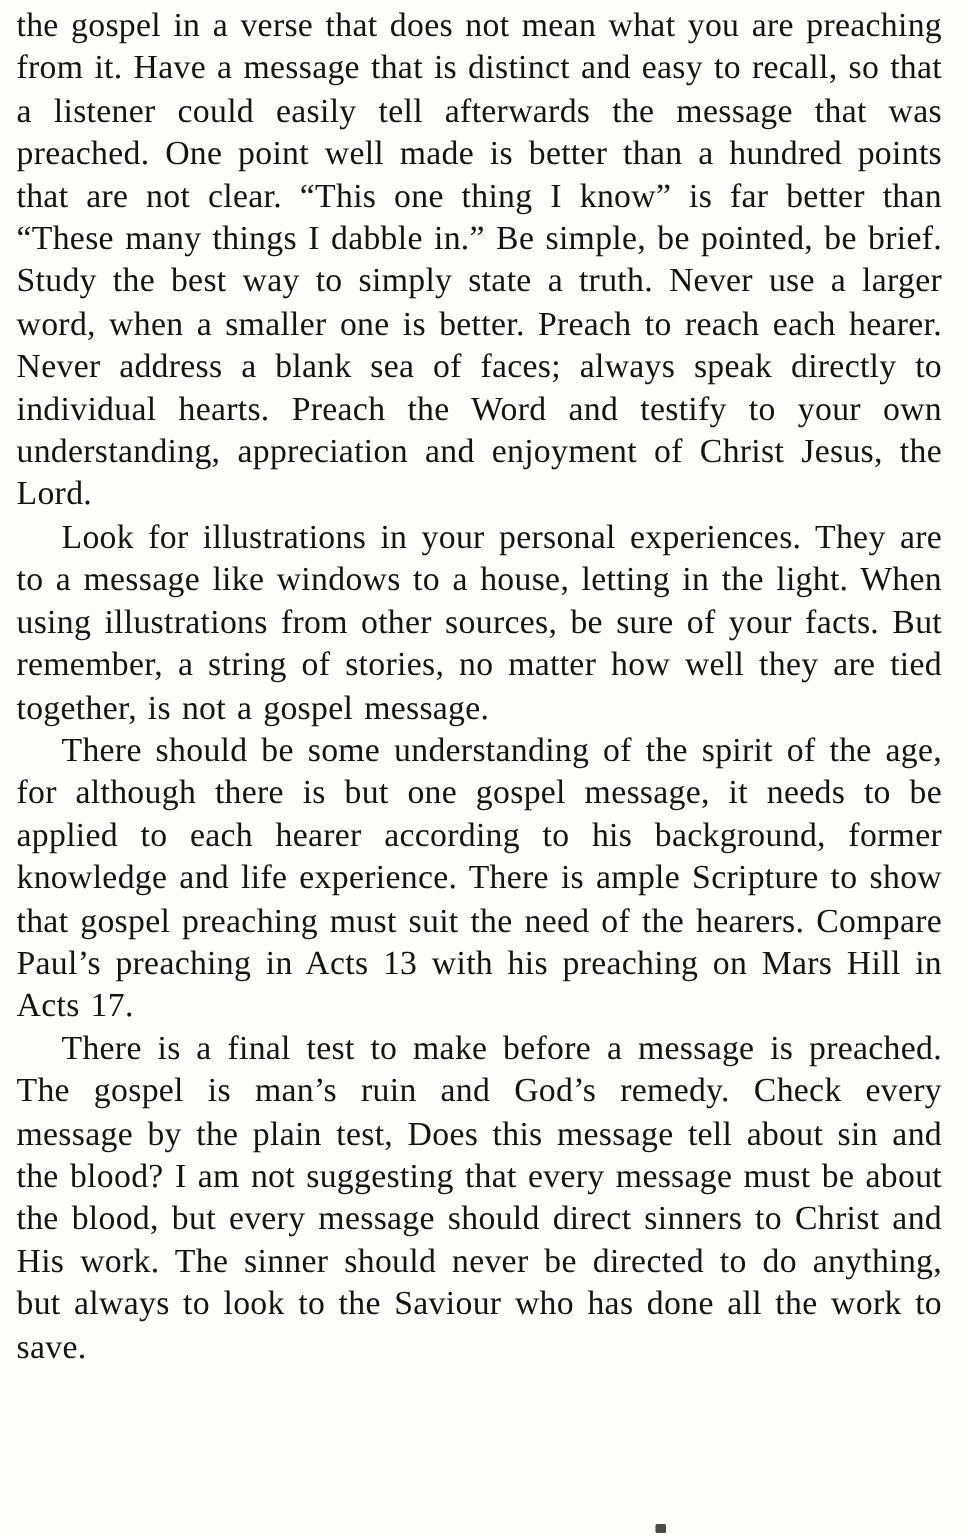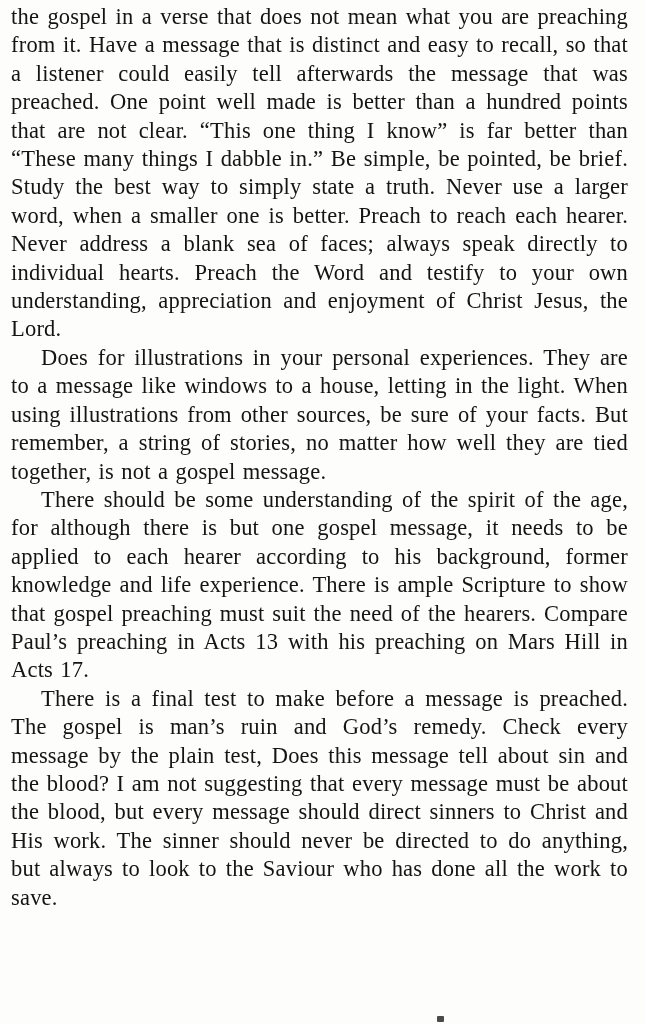--- a/index.html
+++ b/index.html
@@ -43,18 +43,18 @@
     background: #2a2a2a;
     border-radius: 1px;
     opacity: 0.85;
   }
 </style>
 </head>
 <body>
 
 <div class="page">
   <p class="para continuation">the gospel in a verse that does not mean what you are preaching from it. Have a message that is distinct and easy to recall, so that a listener could easily tell afterwards the message that was preached. One point well made is better than a hundred points that are not clear. “This one thing I know” is far better than “These many things I dabble in.” Be simple, be pointed, be brief. Study the best way to simply state a truth. Never use a larger word, when a smaller one is better. Preach to reach each hearer. Never address a blank sea of faces; always speak directly to individual hearts. Preach the Word and testify to your own understanding, appreciation and enjoyment of Christ Jesus, the Lord.</p>
-  <p class="para">Does for illustrations in your personal experiences. They are to a message like windows to a house, letting in the light. When using illustrations from other sources, be sure of your facts. But remember, a string of stories, no matter how well they are tied together, is not a gospel message.</p>
+  <p class="para">Look for illustrations in your personal experiences. They are to a message like windows to a house, letting in the light. When using illustrations from other sources, be sure of your facts. But remember, a string of stories, no matter how well they are tied together, is not a gospel message.</p>
   <p class="para">There should be some understanding of the spirit of the age, for although there is but one gospel message, it needs to be applied to each hearer according to his background, former knowledge and life experience. There is ample Scripture to show that gospel preaching must suit the need of the hearers. Compare Paul’s preaching in Acts 13 with his preaching on Mars Hill in Acts 17.</p>
   <p class="para">There is a final test to make before a message is preached. The gospel is man’s ruin and God’s remedy. Check every message by the plain test, Does this message tell about sin and the blood? I am not suggesting that every message must be about the blood, but every message should direct sinners to Christ and His work. The sinner should never be directed to do anything, but always to look to the Saviour who has done all the work to save.</p>
 </div>
 
 <div class="artifact"></div>
 
 </body></html>

